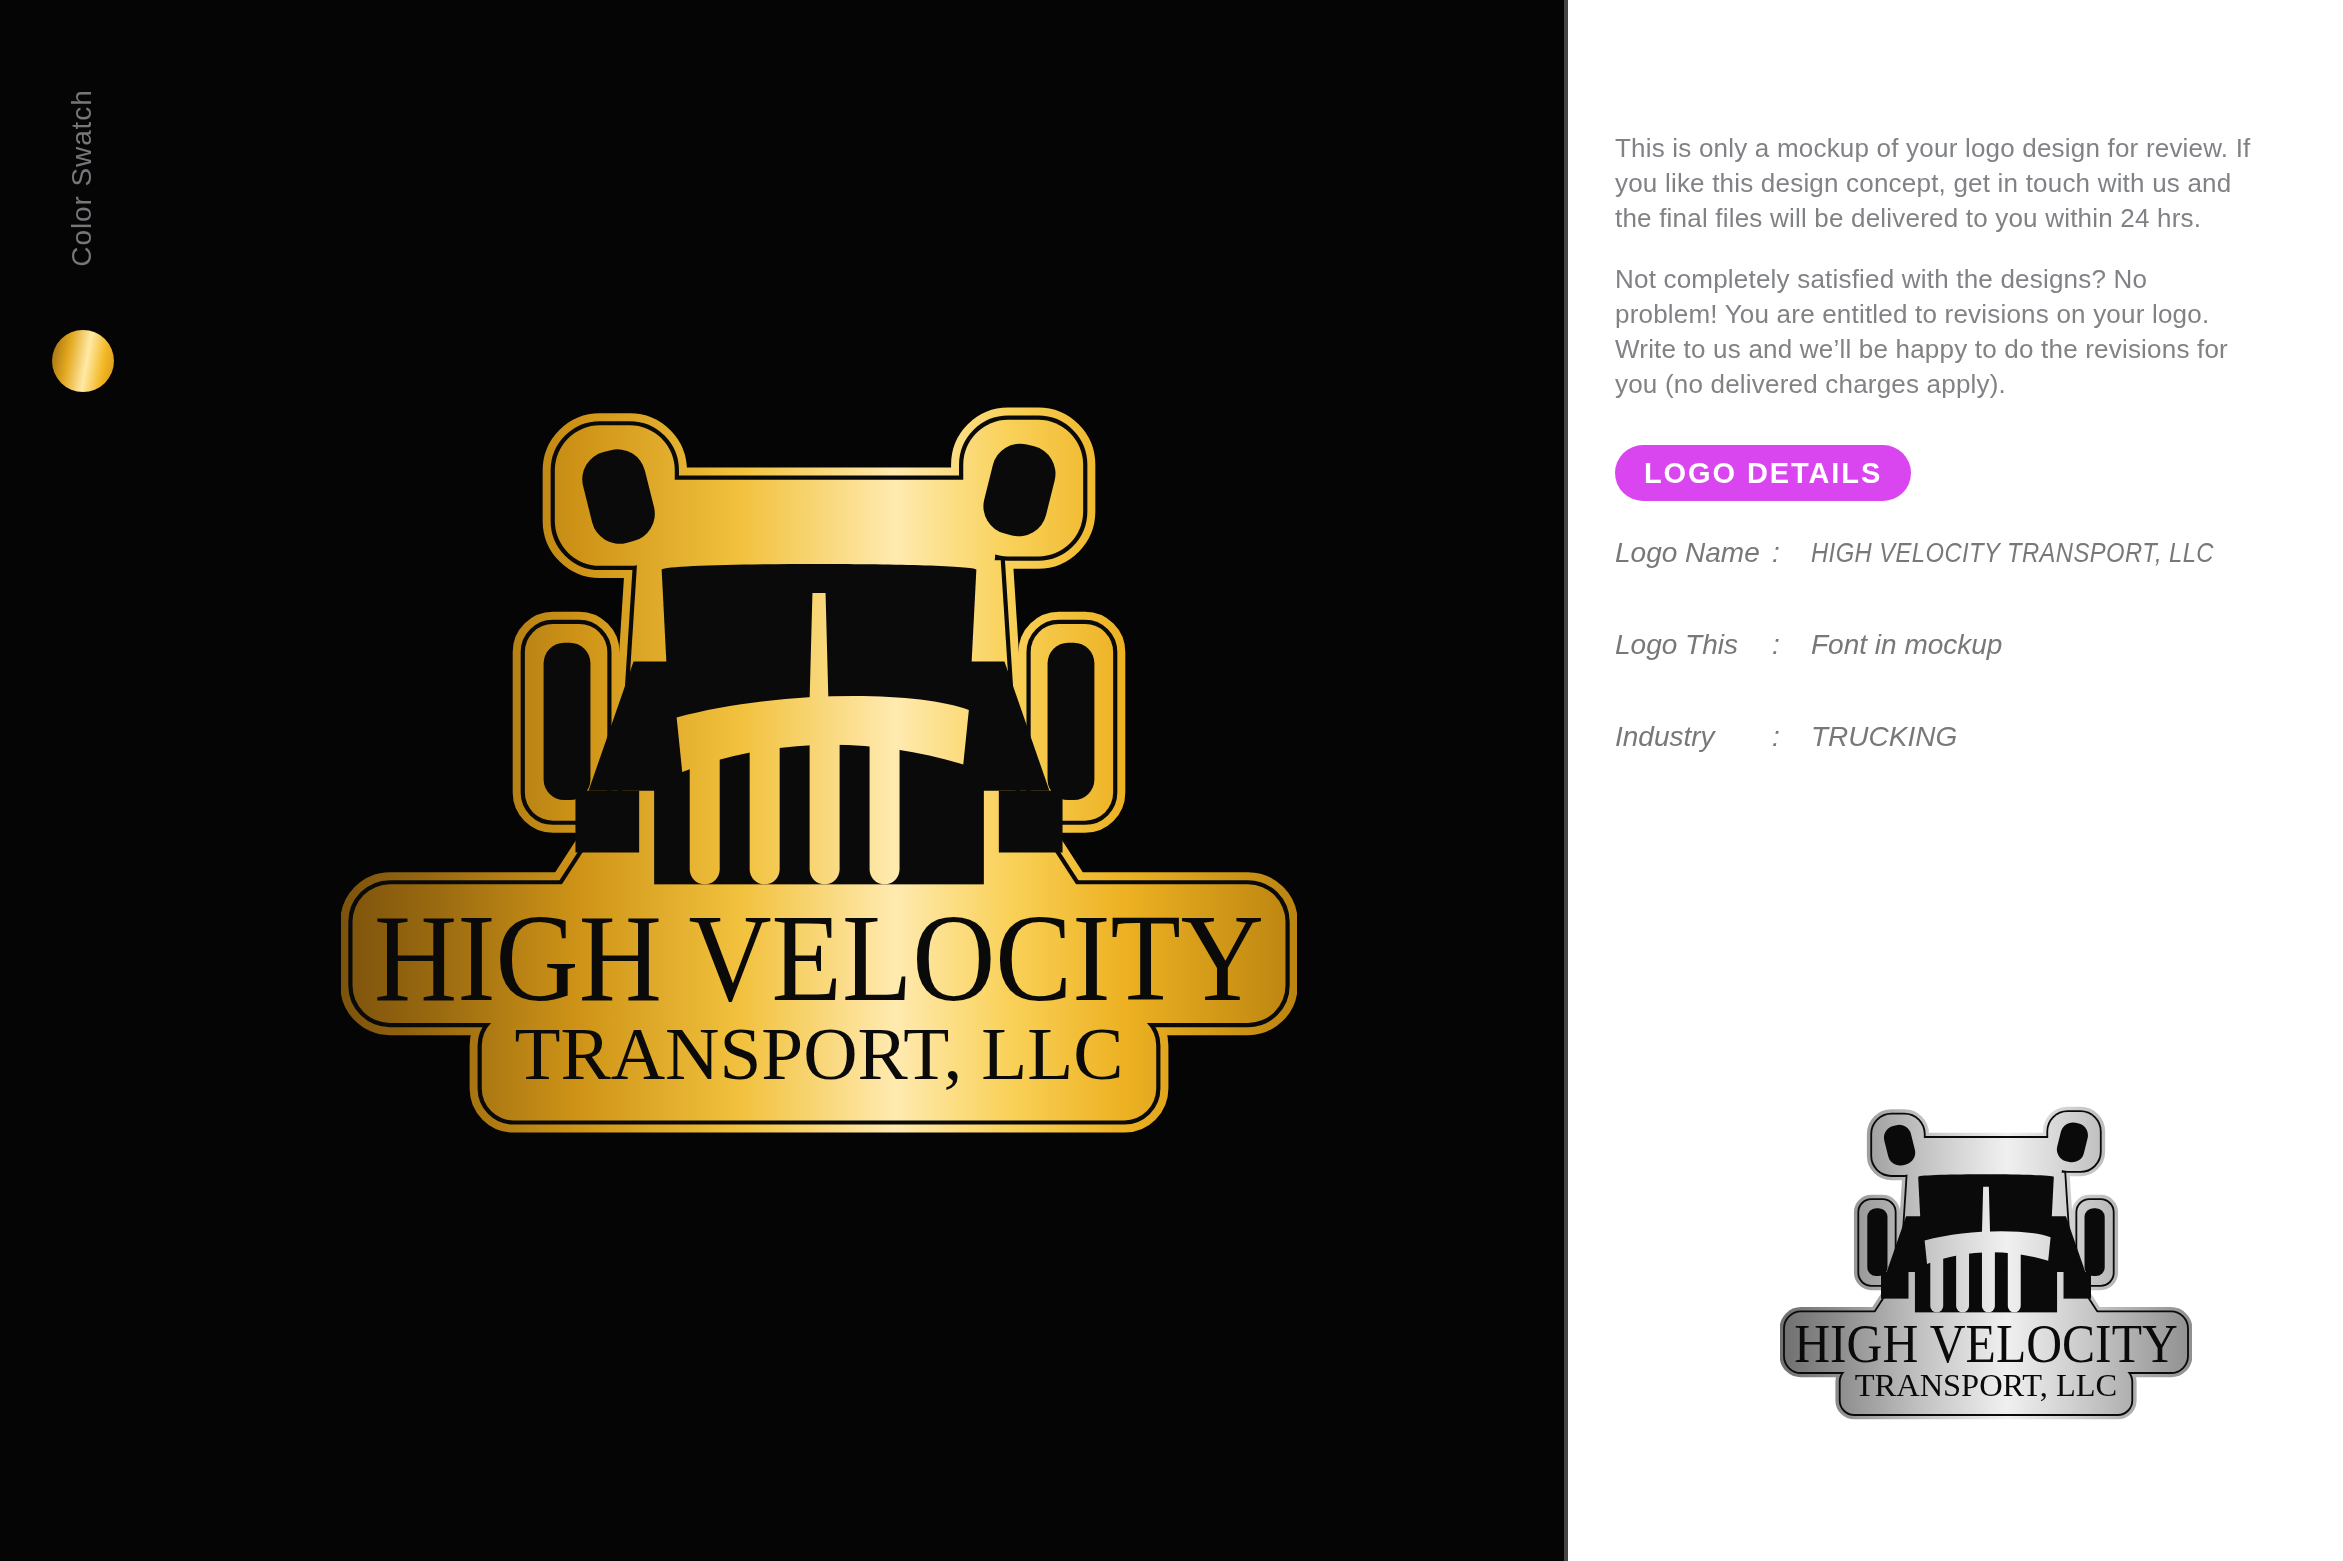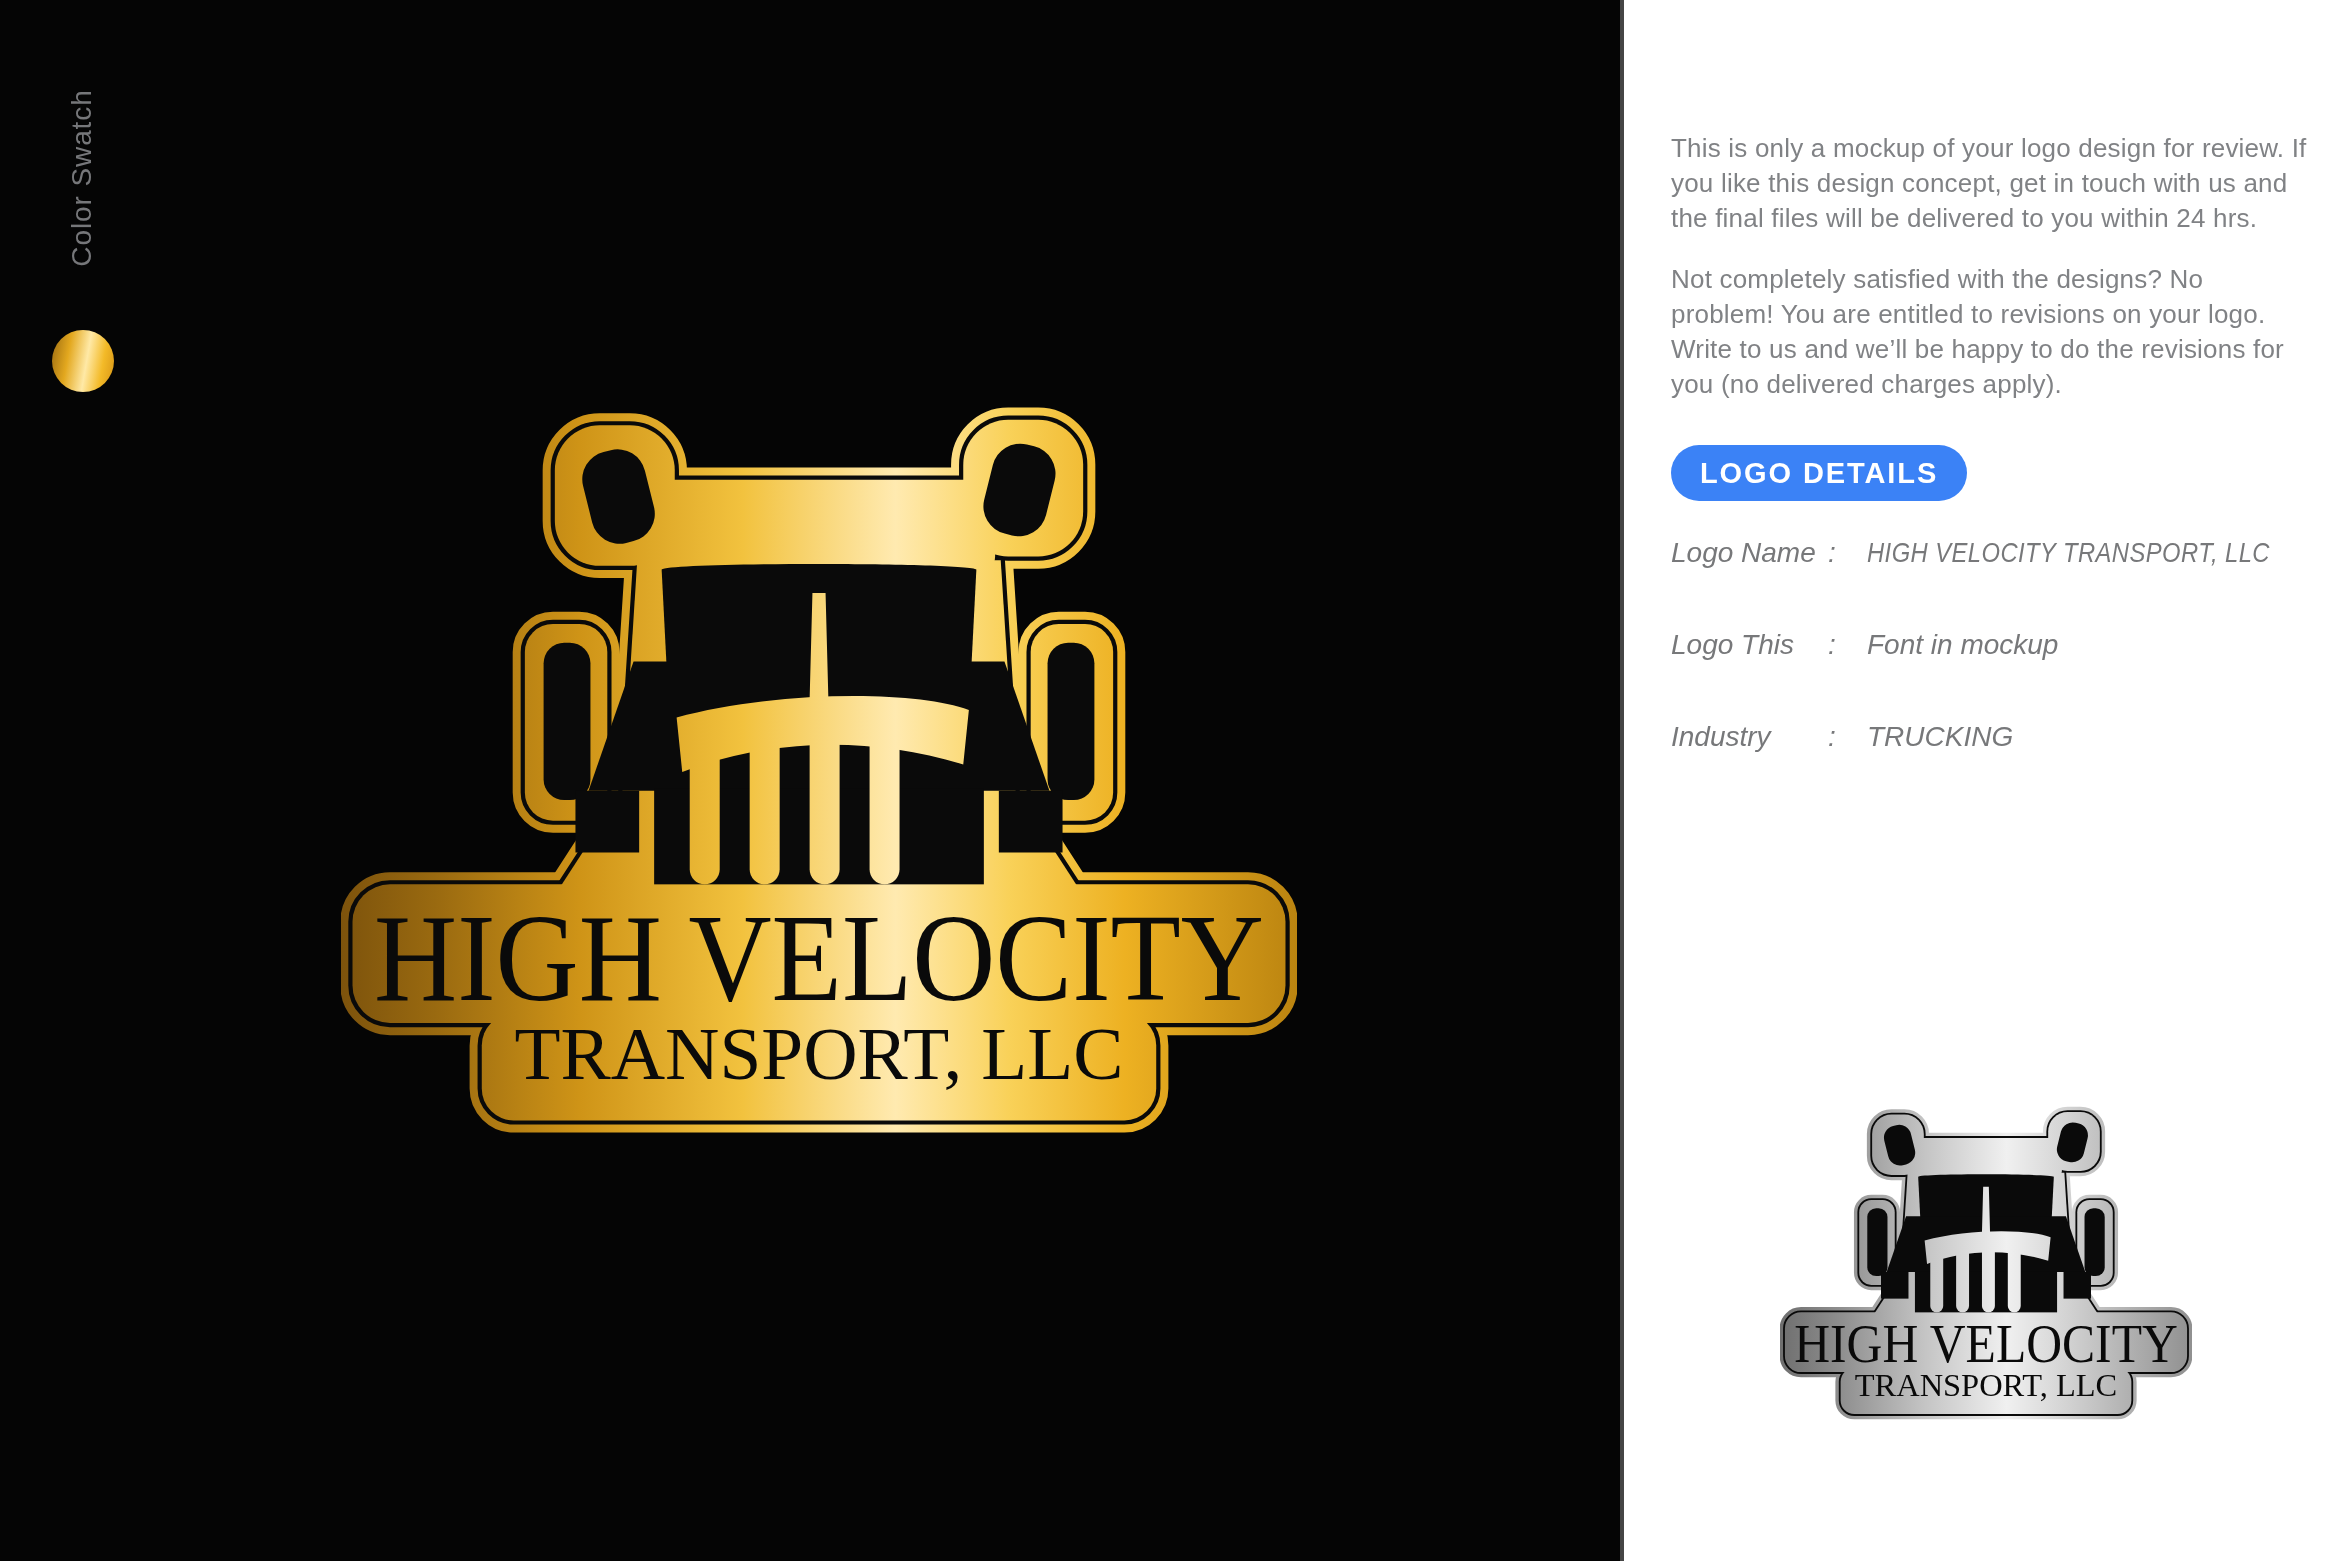--- a/index.html
+++ b/index.html
@@ -17,30 +17,30 @@
     transform:translate(-50%,-50%) rotate(-90deg);
     white-space:nowrap;color:#76777a;font-size:28px;letter-spacing:0.9px;
   }
   .swatch-dot{
     position:absolute;left:52px;top:330px;width:62px;height:62px;border-radius:50%;
     background:linear-gradient(100deg,#9a6a10 0%,#e3a81f 28%,#ffe9a6 55%,#f3ba28 78%,#d79414 100%);
   }
   .logo-main{position:absolute;left:341px;top:401px;}
   
   .right-panel{
-    position:absolute;left:1620px;top:0;width:715px;height:1562px;
+    position:absolute;left:1564px;top:0;width:715px;height:1562px;
     background:#ffffff;border-left:4.7px solid #454545;box-sizing:border-box;
     padding:131px 28px 0 47px;color:#808285;
   }
   .right-panel p{
     font-size:26px;line-height:35px;margin:0 0 26px 0;max-width:656px;letter-spacing:0.2px;
   }
   .badge{
     display:inline-flex;align-items:center;justify-content:center;
-    height:56px;padding:0 29px;border-radius:29px;background:#3b82f6;
+    height:56px;padding:0 29px;border-radius:29px;background:#d946ef;
     color:#ffffff;font-size:29px;font-weight:bold;letter-spacing:1.9px;
     border:none;cursor:pointer;font-family:"Liberation Sans",sans-serif;
   }
   .badge-logo-details{margin-top:17px;}
   .badge-grayscale{margin-top:43px;}
   .details{margin-top:34px;}
   .detail-row{
     display:flex;align-items:flex-start;font-size:28px;color:#77787a;
     line-height:36px;margin-bottom:56px;font-style:italic;
   }

